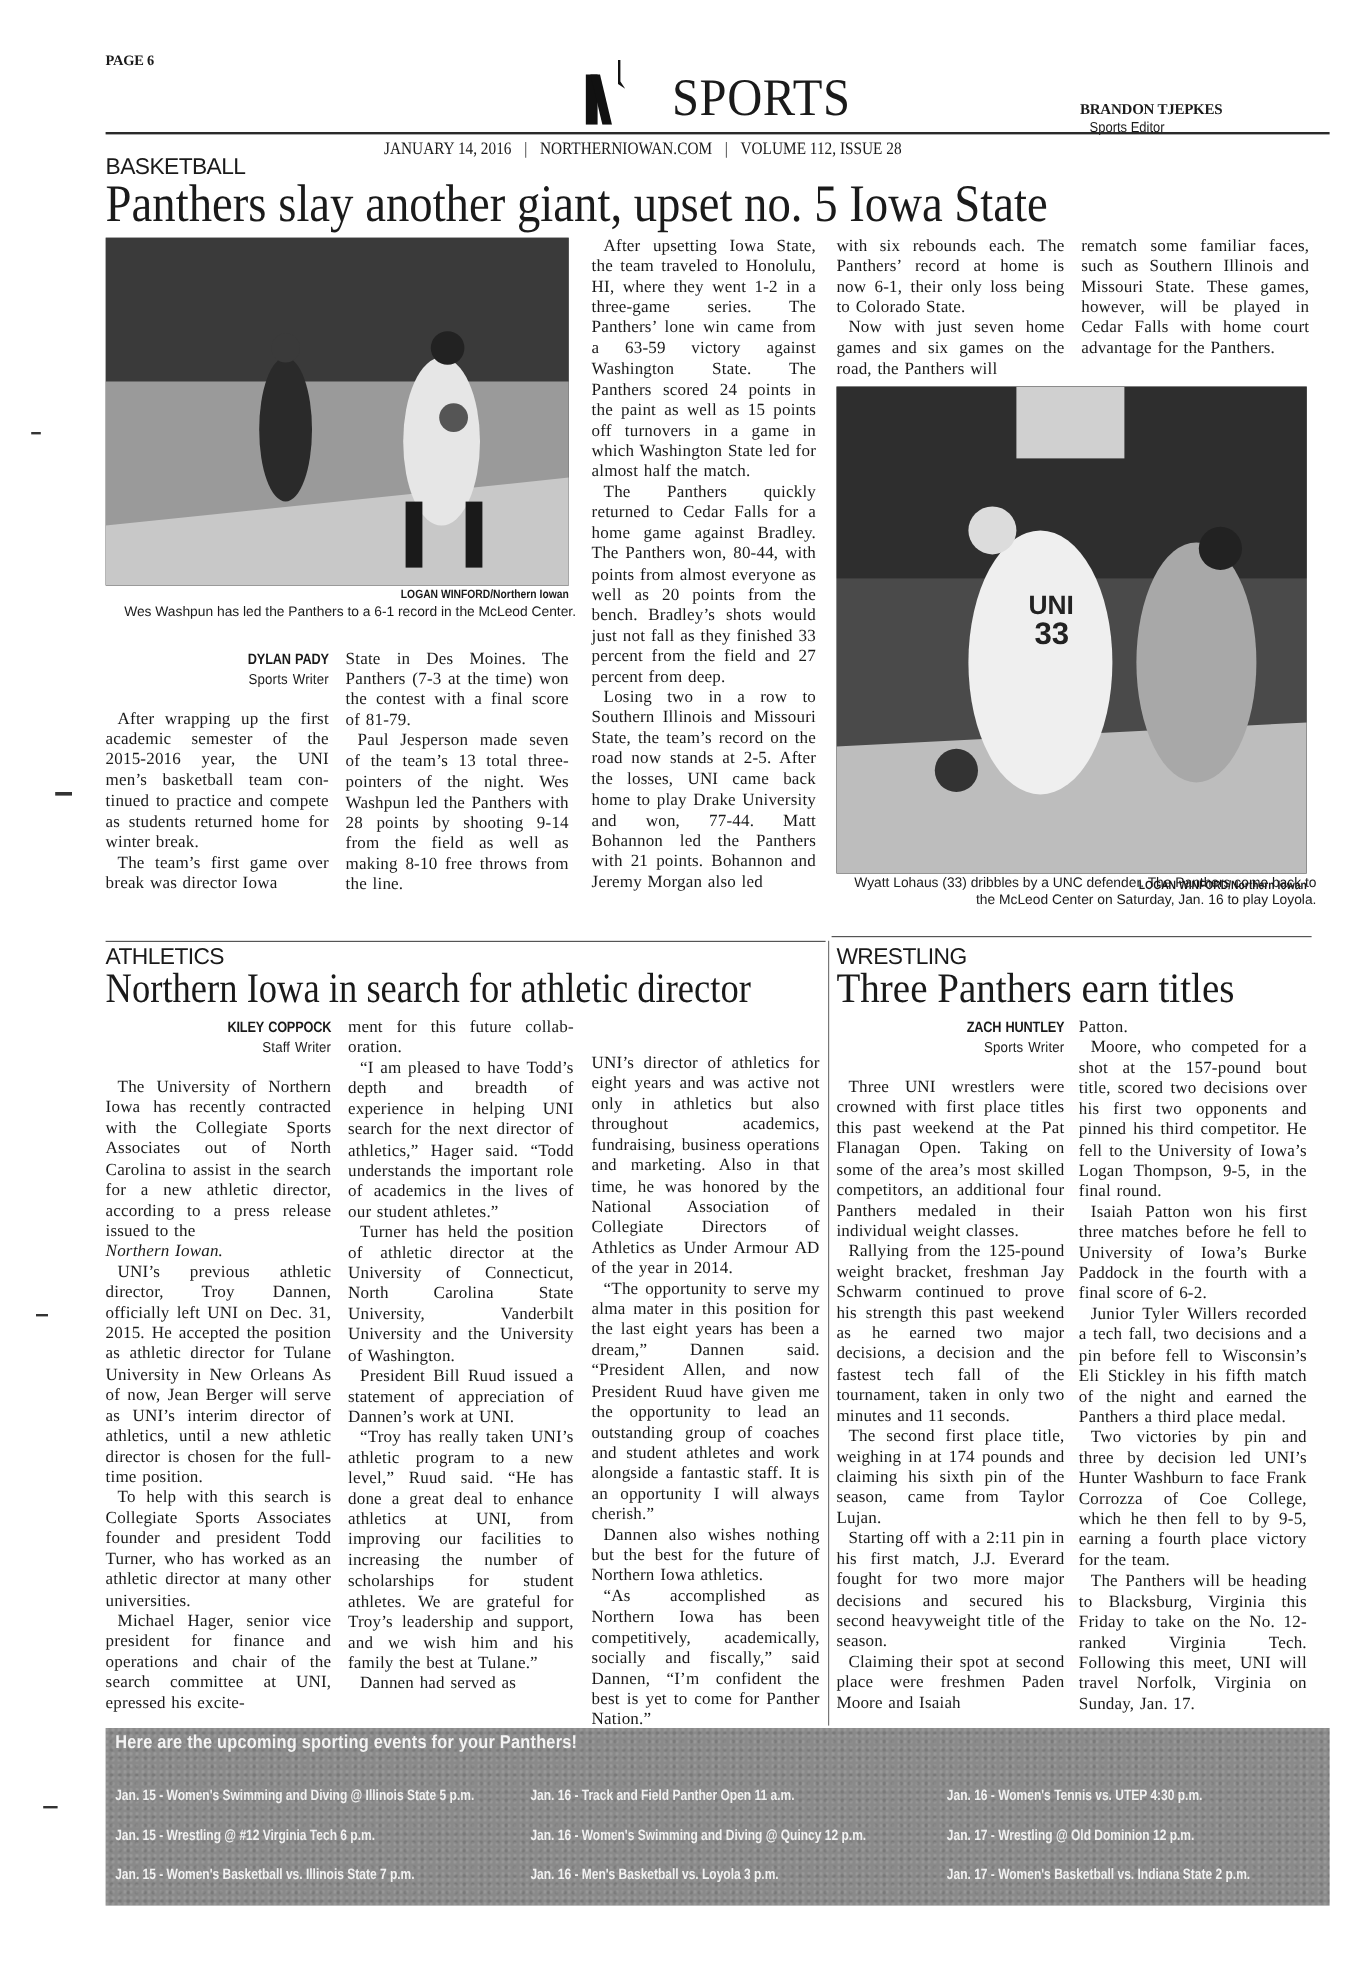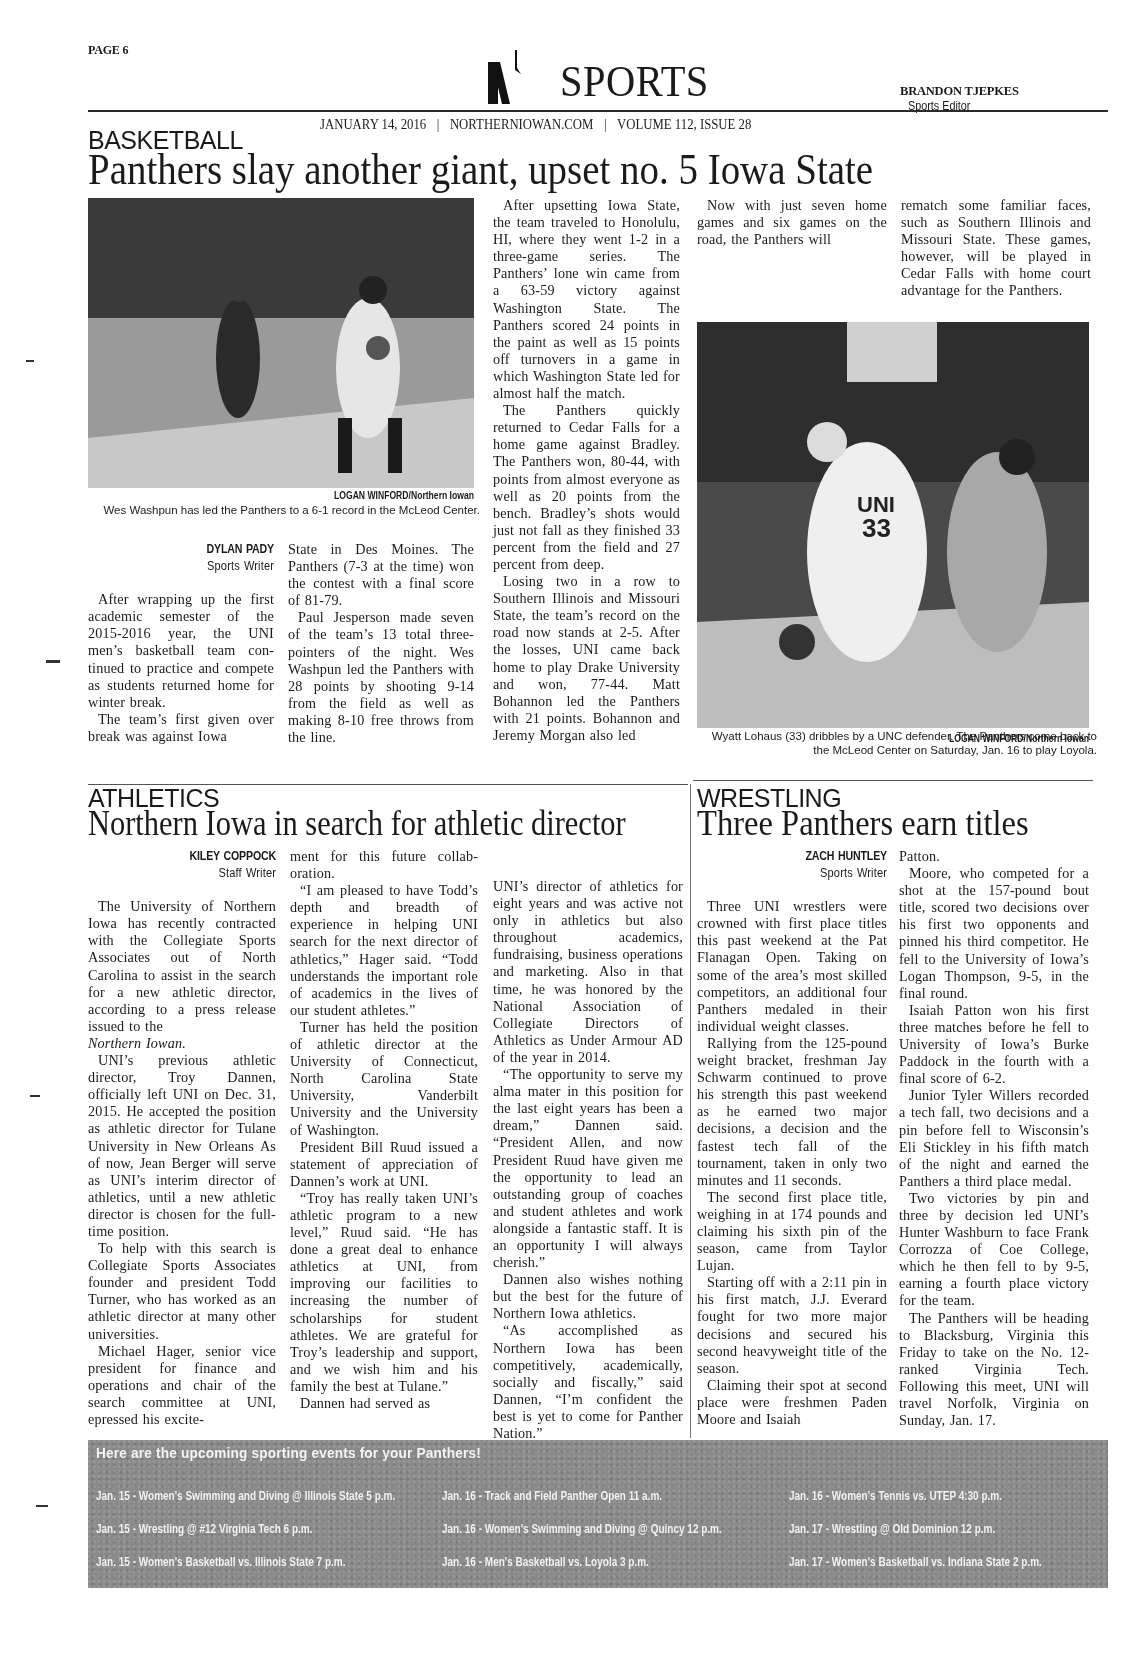--- a/index.html
+++ b/index.html
@@ -10,21 +10,21 @@
   .page-label { left: 88px; top: 43px; font-family: "Liberation Serif", serif; font-weight: bold; font-size: 12px; letter-spacing: -0.2px; }
   .logo-n { left: 488px; top: 50px; width: 35px; height: 54px; }
   .section-name { left: 560px; top: 60px; font-family: "Liberation Serif", serif; font-size: 44px; line-height: 44px; transform: scaleX(0.92); transform-origin: left top; letter-spacing: 0.5px; }
   .editor { left: 900px; top: 84px; width: 160px; }
   .editor-name { font-family: "Liberation Serif", serif; font-weight: bold; font-size: 12.5px; display: block; letter-spacing: -0.2px; }
   .editor-role { font-family: "Liberation Sans", sans-serif; font-size: 12px; display: block; transform: scaleX(0.9); }
   .head-rule { left: 88px; top: 110px; width: 1020px; height: 2px; background: #2a2a2a; }
   .dateline { left: 320px; top: 116px; font-family: "Liberation Serif", serif; font-size: 14.5px; transform: scaleX(0.88); transform-origin: left top; white-space: nowrap; }
   .dateline .sep { display: inline-block; margin: 0 12px; }
 
-  .kicker { font-family: "Liberation Sans", sans-serif; font-size: 25px; letter-spacing: -0.5px; line-height: 20px; }
+  .kicker { font-family: "Liberation Sans", sans-serif; font-size: 19px; letter-spacing: -0.5px; line-height: 20px; }
   .headline { font-family: "Liberation Serif", serif; white-space: nowrap; transform-origin: left top; line-height: 1; }
 
   .col { font-family: "Liberation Serif", serif; font-size: 14.2px; line-height: 17.1px; text-align: justify; hyphens: manual; letter-spacing: 0.15px; word-spacing: 1px; }
   .col p { text-indent: 10px; }
   .col p.noindent { text-indent: 0; }
   .byline { text-align: right; margin-bottom: 16px; }
   .byline .bname { display: block; font-family: "Liberation Sans", sans-serif; font-weight: bold; font-size: 12.5px; transform: scaleX(0.85); transform-origin: right top; letter-spacing: -0.2px; }
   .byline .brole { display: block; font-family: "Liberation Sans", sans-serif; font-size: 12px; transform: scaleX(0.92); transform-origin: right top; }
 
   .photo { background: #5a5a5a; overflow: hidden; }
@@ -91,35 +91,36 @@
 </div>
 <div class="abs credit" style="left:88px; top:490px; width:386px;">LOGAN WINFORD/Northern Iowan</div>
 <div class="abs caption" style="left:88px; top:503px; width:392px; white-space:nowrap;">Wes Washpun has led the Panthers to a 6-1 record in the McLeod Center.</div>
 
 <div class="abs col" style="left:88px; top:541px; width:186px;">
   <div class="byline">
     <span class="bname">DYLAN PADY</span>
     <span class="brole">Sports Writer</span>
   </div>
   <p>After wrapping up the first academic semester of the 2015-2016 year, the UNI men’s basketball team con­tinued to practice and com­pete as students returned home for winter break.</p>
-  <p>The team’s first given over break was against Iowa</p>
+  <p>The team’s first game over break was director Iowa</p>
 </div>
 
 <div class="abs col" style="left:288px; top:541px; width:186px;">
   <p class="noindent">State in Des Moines. The Panthers (7-3 at the time) won the contest with a final score of 81-79.</p>
   <p>Paul Jesperson made seven of the team’s 13 total three-pointers of the night. Wes Washpun led the Panthers with 28 points by shooting 9-14 from the field as well as making 8-10 free throws from the line.</p>
 </div>
 
 <div class="abs col" style="left:493px; top:197px; width:187px;">
   <p>After upsetting Iowa State, the team traveled to Honolulu, HI, where they went 1-2 in a three-game series. The Panthers’ lone win came from a 63-59 vic­tory against Washington State. The Panthers scored 24 points in the paint as well as 15 points off turn­overs in a game in which Washington State led for almost half the match.</p>
   <p>The Panthers quick­ly returned to Cedar Falls for a home game against Bradley. The Panthers won, 80-44, with points from almost everyone as well as 20 points from the bench. Bradley’s shots would just not fall as they finished 33 percent from the field and 27 percent from deep.</p>
   <p>Losing two in a row to Southern Illinois and Missouri State, the team’s record on the road now stands at 2-5. After the loss­es, UNI came back home to play Drake University and won, 77-44. Matt Bohannon led the Panthers with 21 points. Bohannon and Jeremy Morgan also led</p>
 </div>
 
 <div class="abs col" style="left:697px; top:197px; width:190px;">
+  <p class="noindent">with six rebounds each. The Panthers’ record at home is now 6-1, their only loss being to Colorado State.</p>
   <p>Now with just seven home games and six games on the road, the Panthers will</p>
 </div>
 
 <div class="abs col" style="left:901px; top:197px; width:190px;">
   <p class="noindent">rematch some familiar faces, such as Southern Illinois and Missouri State. These games, however, will be played in Cedar Falls with home court advantage for the Panthers.</p>
 </div>
 
 <div class="abs photo" style="left:697px; top:322px; width:392px; height:406px;text-align:right;">
   <svg viewBox="0 0 392 406" preserveAspectRatio="none">
     <rect width="392" height="406" fill="#4a4a4a"></rect>

